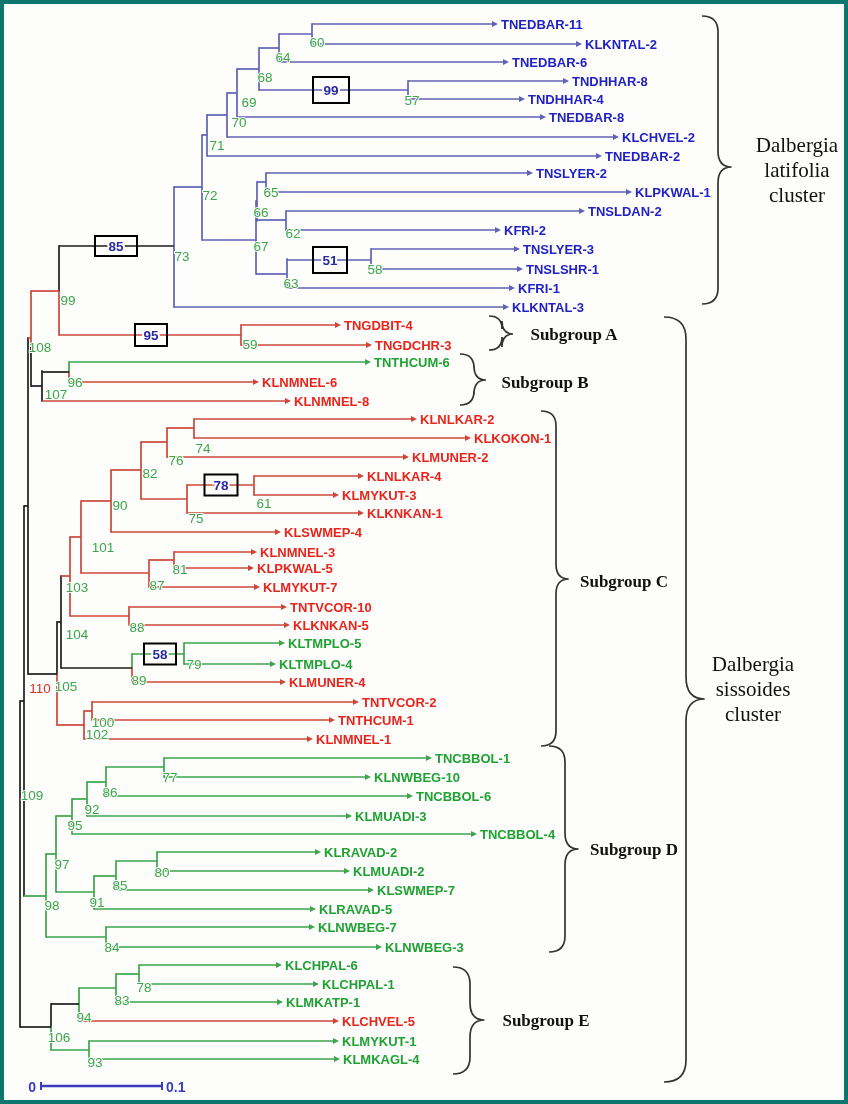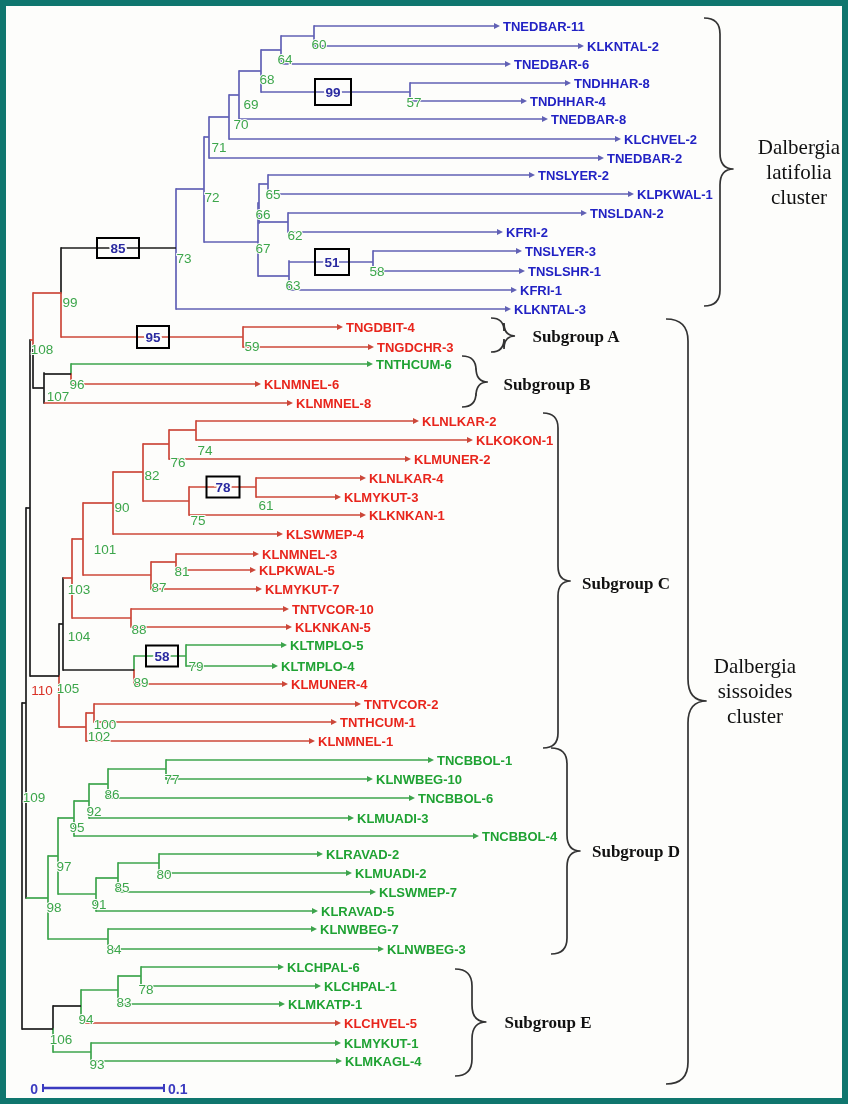--- a/index.html
+++ b/index.html
@@ -1,18 +1,18 @@
 <!DOCTYPE html>
 <html><head>
 <meta charset="utf-8">
 <style>
   html,body{margin:0;padding:0;background:#ffffff;}
   #figure-wrap{
     position:relative;width:848px;height:1104px;background:#fdfdfb;
-    border:6px solid #0f766e;box-sizing:border-box;overflow:hidden;
+    border:4px solid #0f766e;box-sizing:border-box;overflow:hidden;
     font-family:"Liberation Sans",sans-serif;
   }
   svg{display:block;}
   .branch{fill:none;}
   text{user-select:none;}
   .leaf-label{font-family:"Liberation Sans",sans-serif;font-weight:bold;font-size:13px;}
   .support-label{font-family:"Liberation Sans",sans-serif;font-size:13.5px;paint-order:stroke;stroke:#fdfdfb;stroke-width:2px;}
   .boxed-label{font-family:"Liberation Sans",sans-serif;font-weight:bold;font-size:13.5px;paint-order:stroke;stroke:#fdfdfb;stroke-width:4px;}
   .subgroup-label{font-family:"Liberation Serif",serif;font-weight:bold;font-size:17px;fill:#111;}
   .cluster-label{font-family:"Liberation Serif",serif;font-size:21px;fill:#111;}

